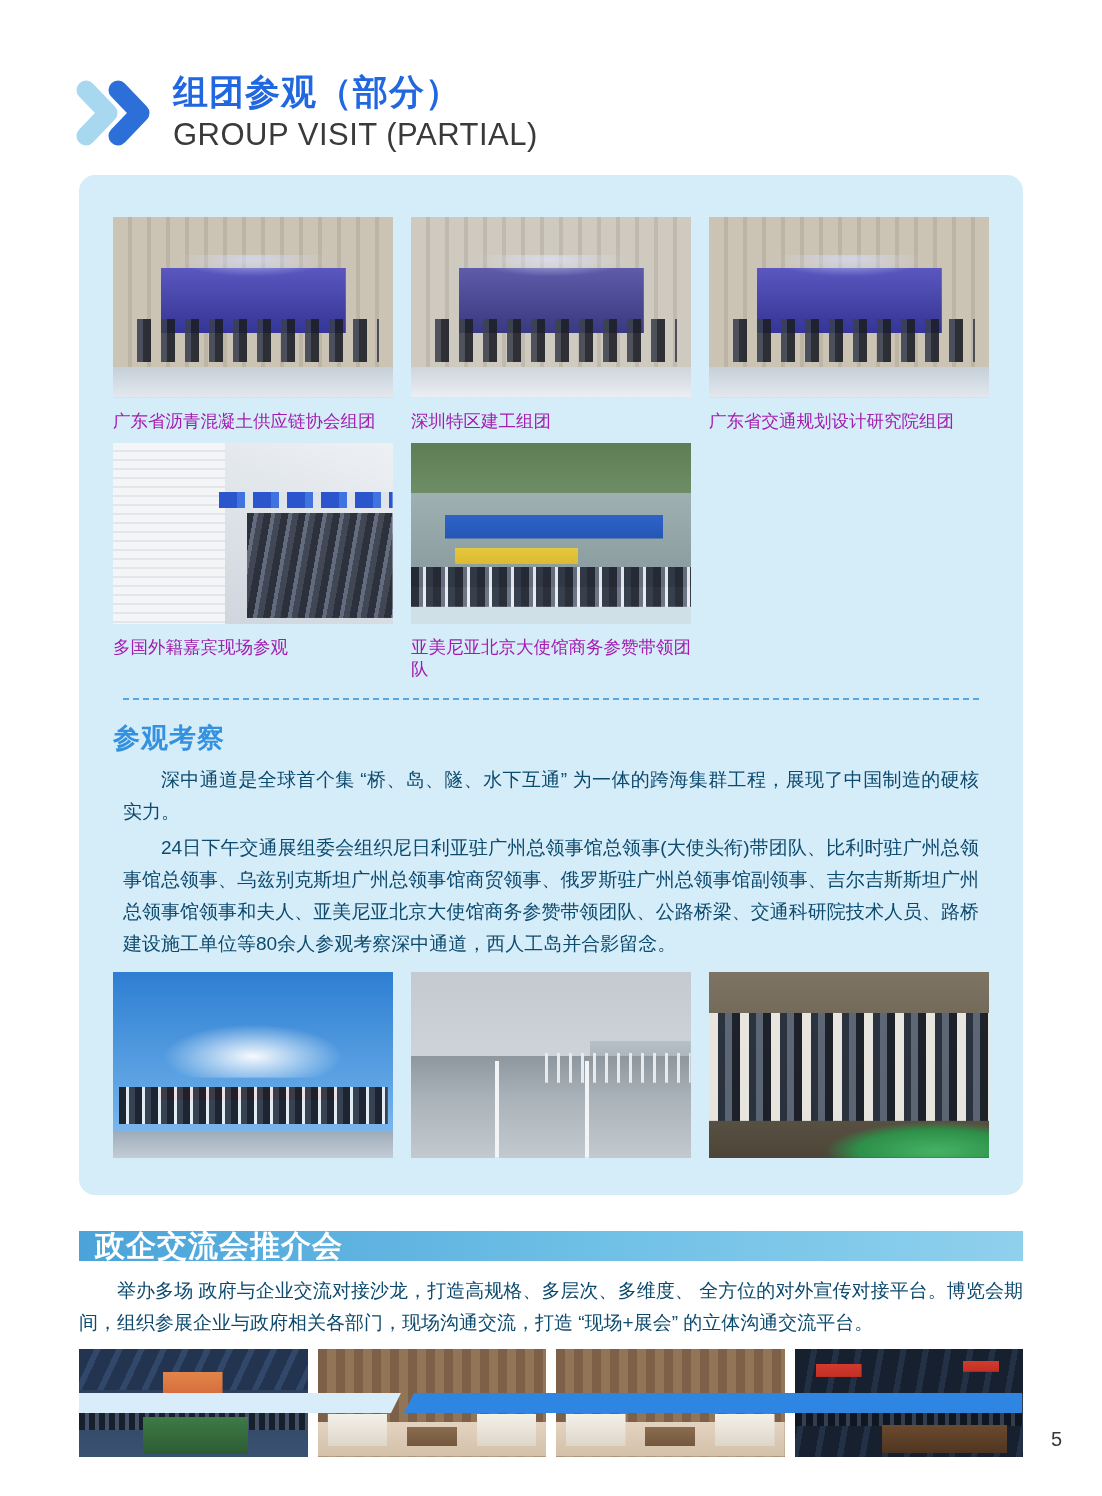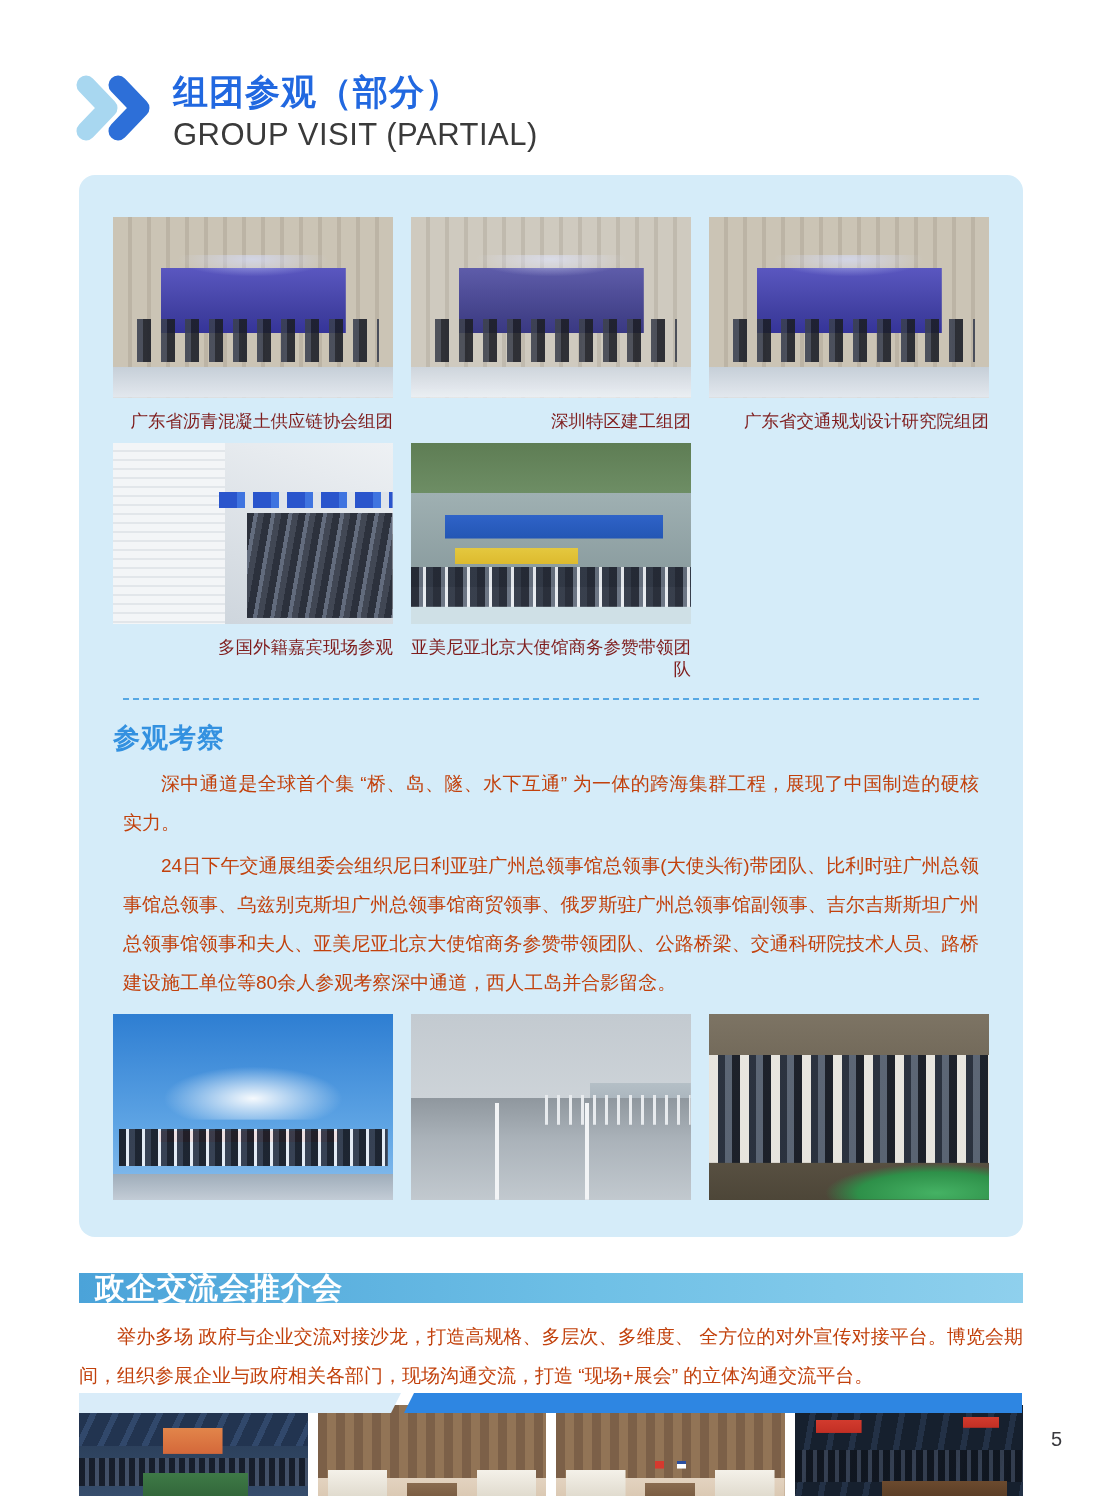--- a/index.html
+++ b/index.html
@@ -1,33 +1,33 @@
 <!DOCTYPE html>
 <html><head>
 <meta charset="utf-8">
 <style>
   html,body{margin:0;padding:0;background:#fff;}
   .page{position:relative;width:1102px;height:1496px;background:#ffffff;
         font-family:"Liberation Sans","DejaVu Sans",sans-serif;overflow:hidden;}
 
   
-  .hdr{display:flex;align-items:flex-start;margin:70px 79px 0 73px;}
+  .hdr{display:flex;align-items:flex-end;margin:70px 79px 0 73px;}
   .chev{display:block;margin-top:2px;}
   .hdr-text{margin-left:14px;}
   .hdr-title{margin:0;font-size:35px;font-weight:900;color:#2168e0;letter-spacing:1px;line-height:44px;}
   .hdr-sub{font-size:31px;color:#3a3a3a;letter-spacing:.5px;margin-top:3px;}
 
   
   .panel{margin:22px 79px 0;background:#d5ecf9;border-radius:16px;padding:42px 34px 37px;}
   .grid3{display:grid;grid-template-columns:repeat(3,1fr);column-gap:18px;row-gap:11px;}
   .grid3 figure{margin:0;}
-  .cap{display:block;text-align:right;color:#7f1d1d;font-size:17.5px;line-height:22px;margin-top:12px;}
+  .cap{display:block;text-align:left;color:#a21caf;font-size:17.5px;line-height:22px;margin-top:12px;}
   .dash{border:none;border-top:2px dashed #56a8e4;margin:18px 10px 0;}
   .sec-h{font-size:27px;font-weight:700;color:#3391e0;margin:20px 0 8px;letter-spacing:1px;}
-  .body{font-size:19px;line-height:39px;color:#c2410c;text-indent:2em;text-align:justify;margin:4px 10px;}
+  .body{font-size:19px;line-height:32px;color:#0c4a6e;text-indent:2em;text-align:justify;margin:4px 10px;}
   .mt12{margin-top:12px;}
 
   
   .promo{margin:0 79px;}
   .banner{margin-top:36px;height:30px;background:linear-gradient(90deg,#4ba3d9 0%,#6fc0e6 55%,#8fd0ed 100%);
           display:flex;align-items:center;padding-left:16px;}
   .banner span{color:#ffffff;font-size:30px;font-weight:900;letter-spacing:1px;}
   .promo .body{margin:14px 0 10px;}
   .grid4{display:grid;grid-template-columns:repeat(4,1fr);column-gap:10px;margin-top:4px;}
   .grid4 figure{margin:0;}

